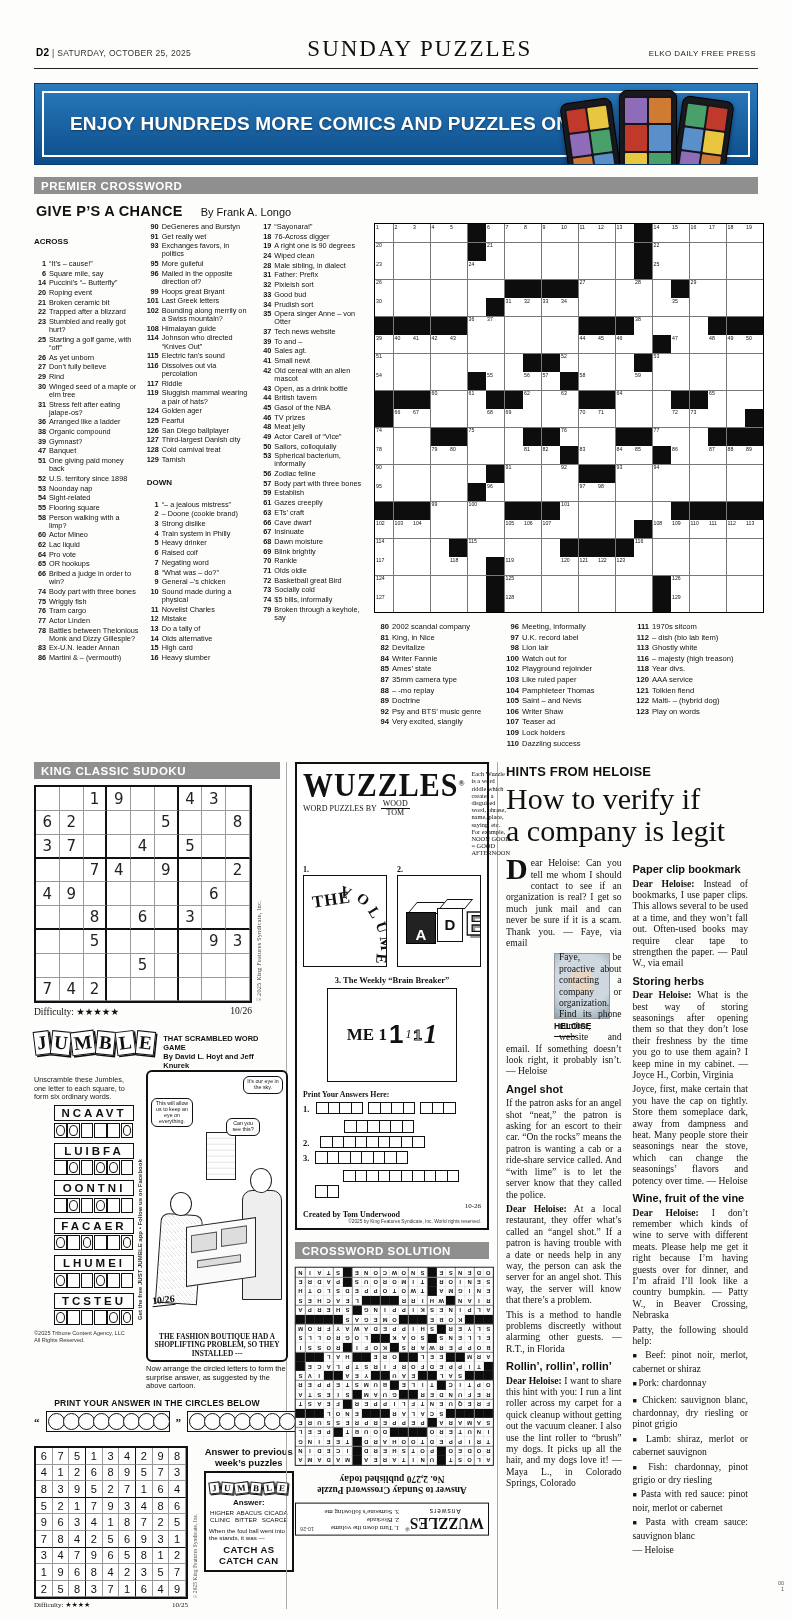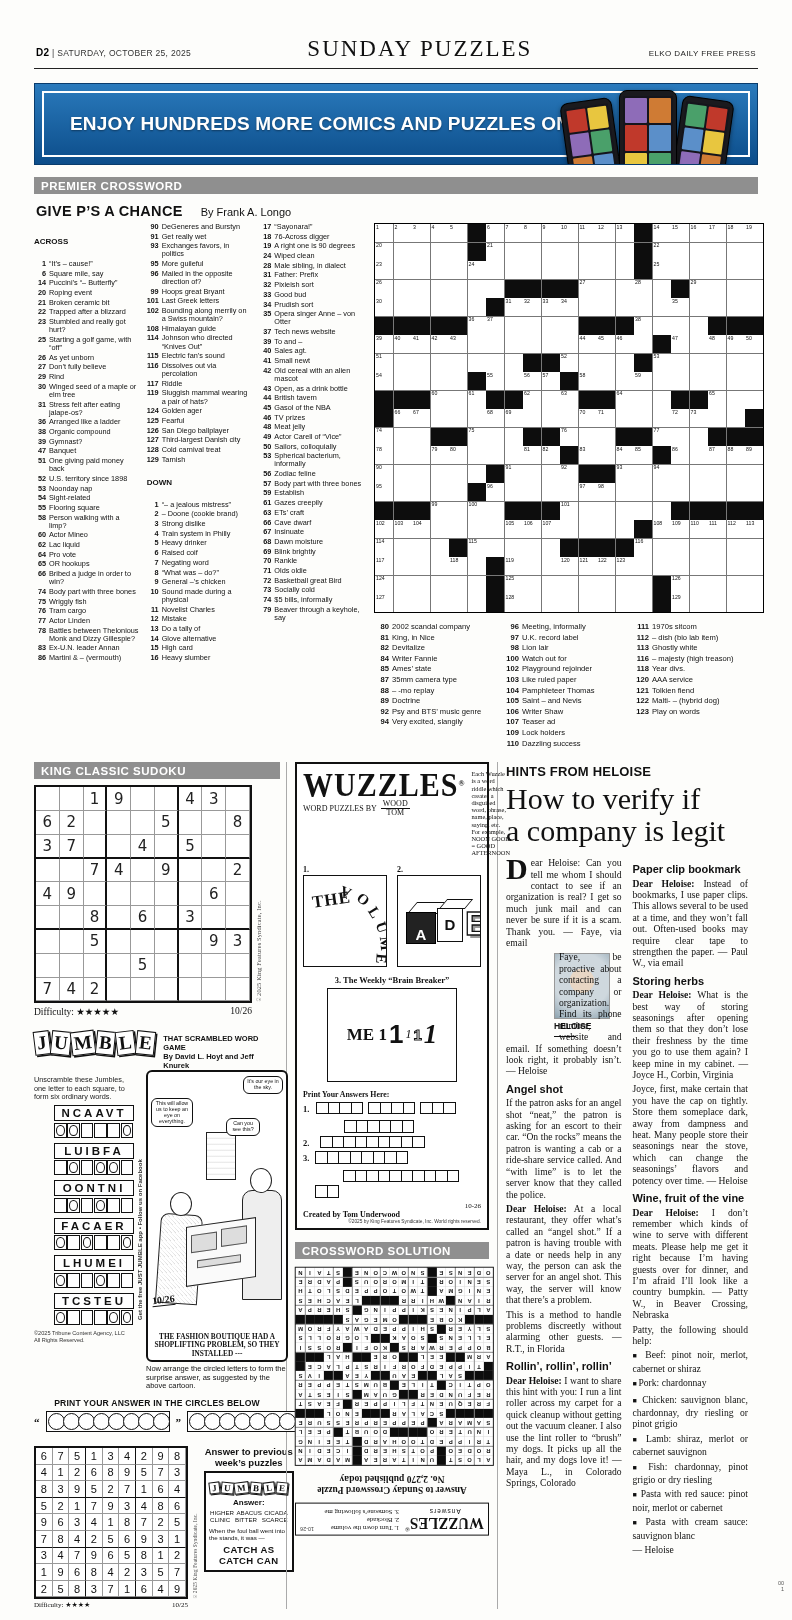--- a/index.html
+++ b/index.html
@@ -516,21 +516,21 @@
           <div class="clue">
             <span class="cnum">12</span>
             <span class="ctxt">Mistake</span>
           </div>
           <div class="clue">
             <span class="cnum">13</span>
             <span class="ctxt">Do a tally of</span>
           </div>
           <div class="clue">
             <span class="cnum">14</span>
-            <span class="ctxt">Glove alternative</span>
+            <span class="ctxt">Olds alternative</span>
           </div>
           <div class="clue">
             <span class="cnum">15</span>
             <span class="ctxt">High card</span>
           </div>
           <div class="clue">
             <span class="cnum">16</span>
             <span class="ctxt">Heavy slumber</span>
           </div>
         </div>
@@ -678,21 +678,21 @@
           <div class="clue">
             <span class="cnum">73</span>
             <span class="ctxt">Socially cold</span>
           </div>
           <div class="clue">
             <span class="cnum">74</span>
             <span class="ctxt">$5 bills, informally</span>
           </div>
           <div class="clue">
             <span class="cnum">79</span>
-            <span class="ctxt">Beaver through a keyhole, say</span>
+            <span class="ctxt">Broken through a keyhole, say</span>
           </div>
         </div>
       </div>
     <div class="cw-right">
       <div class="cw-grid" id="cw-grid">
           <div class="cell">
             <span class="num">1</span>
           </div>
           <div class="cell">
             <span class="num">2</span>

